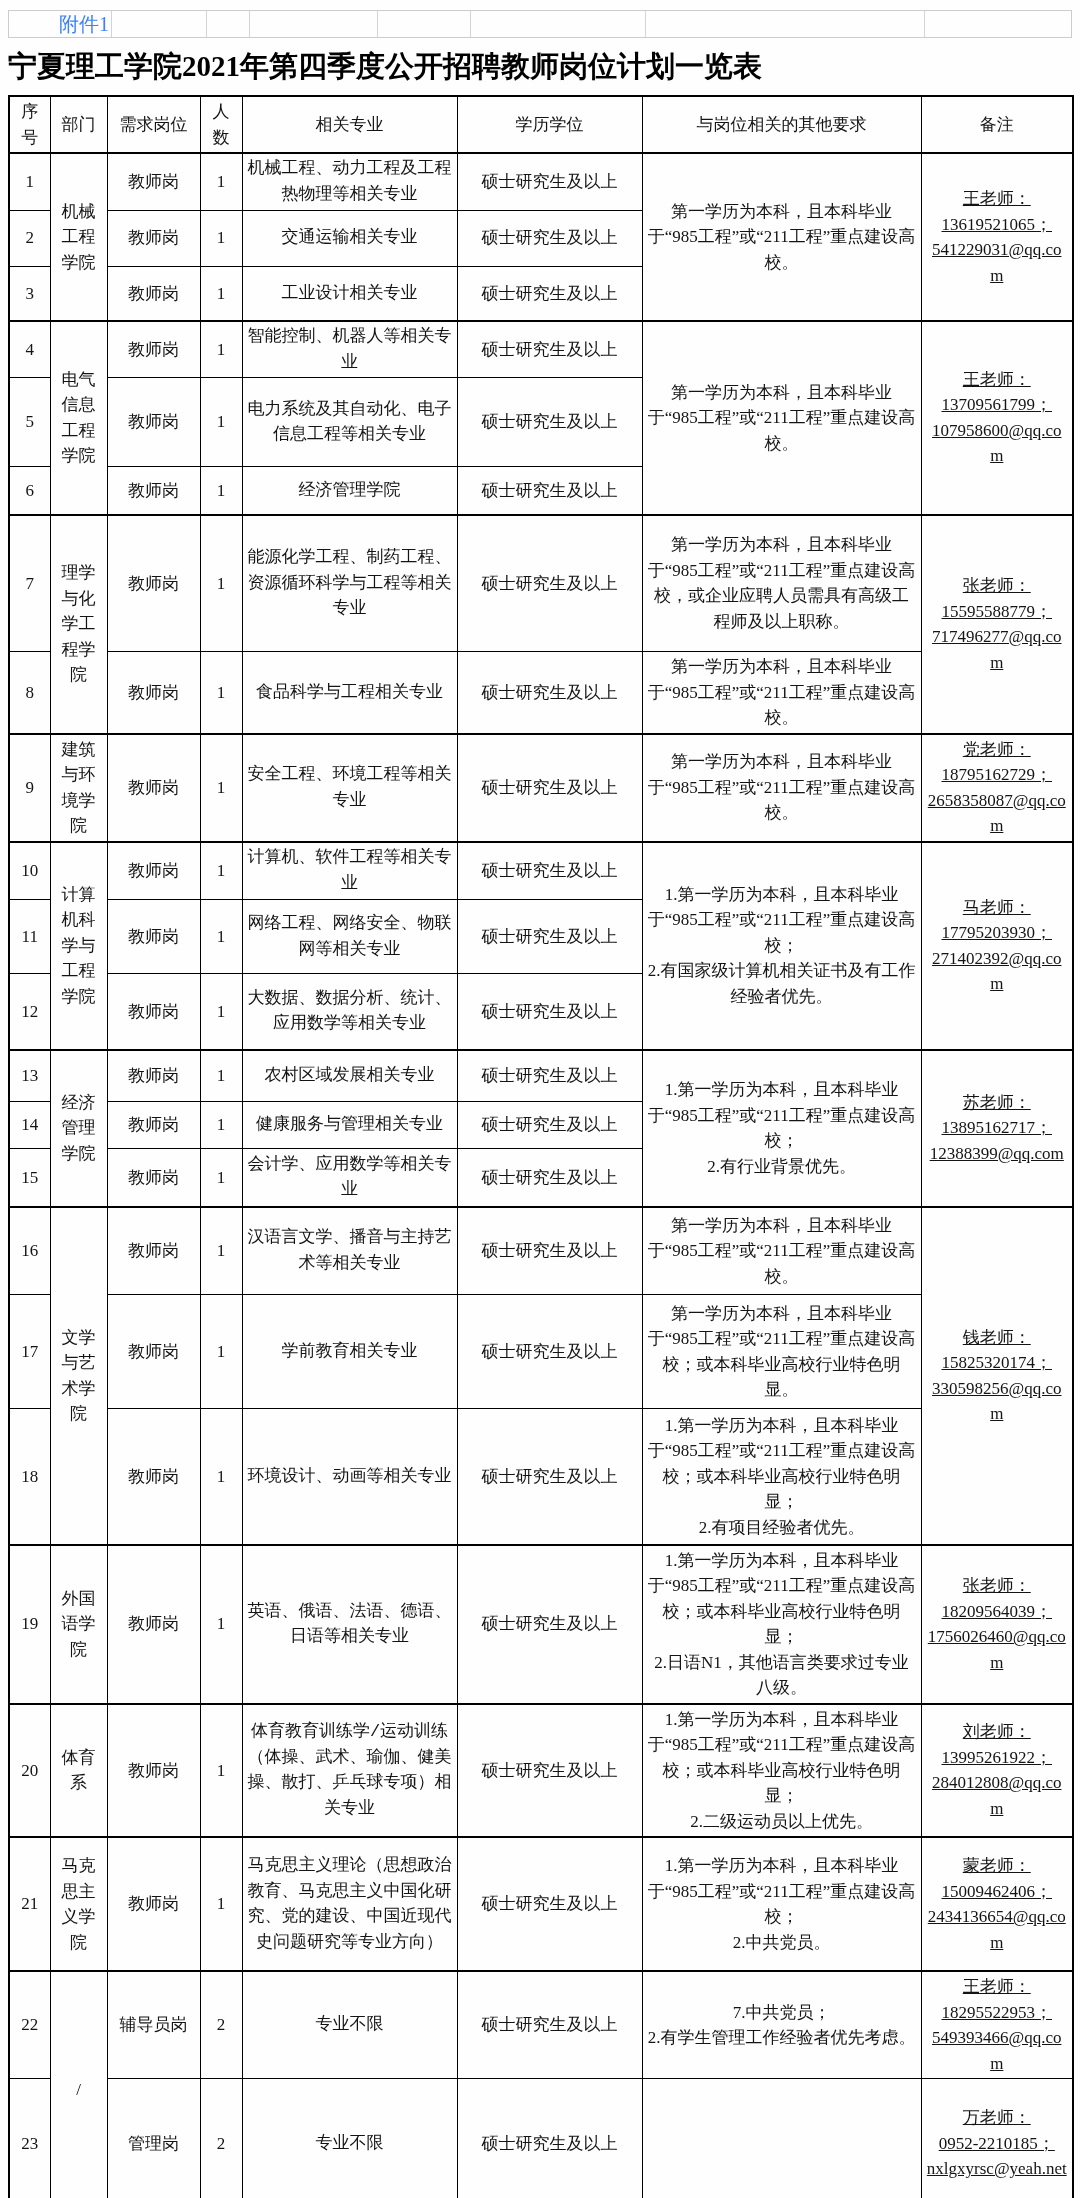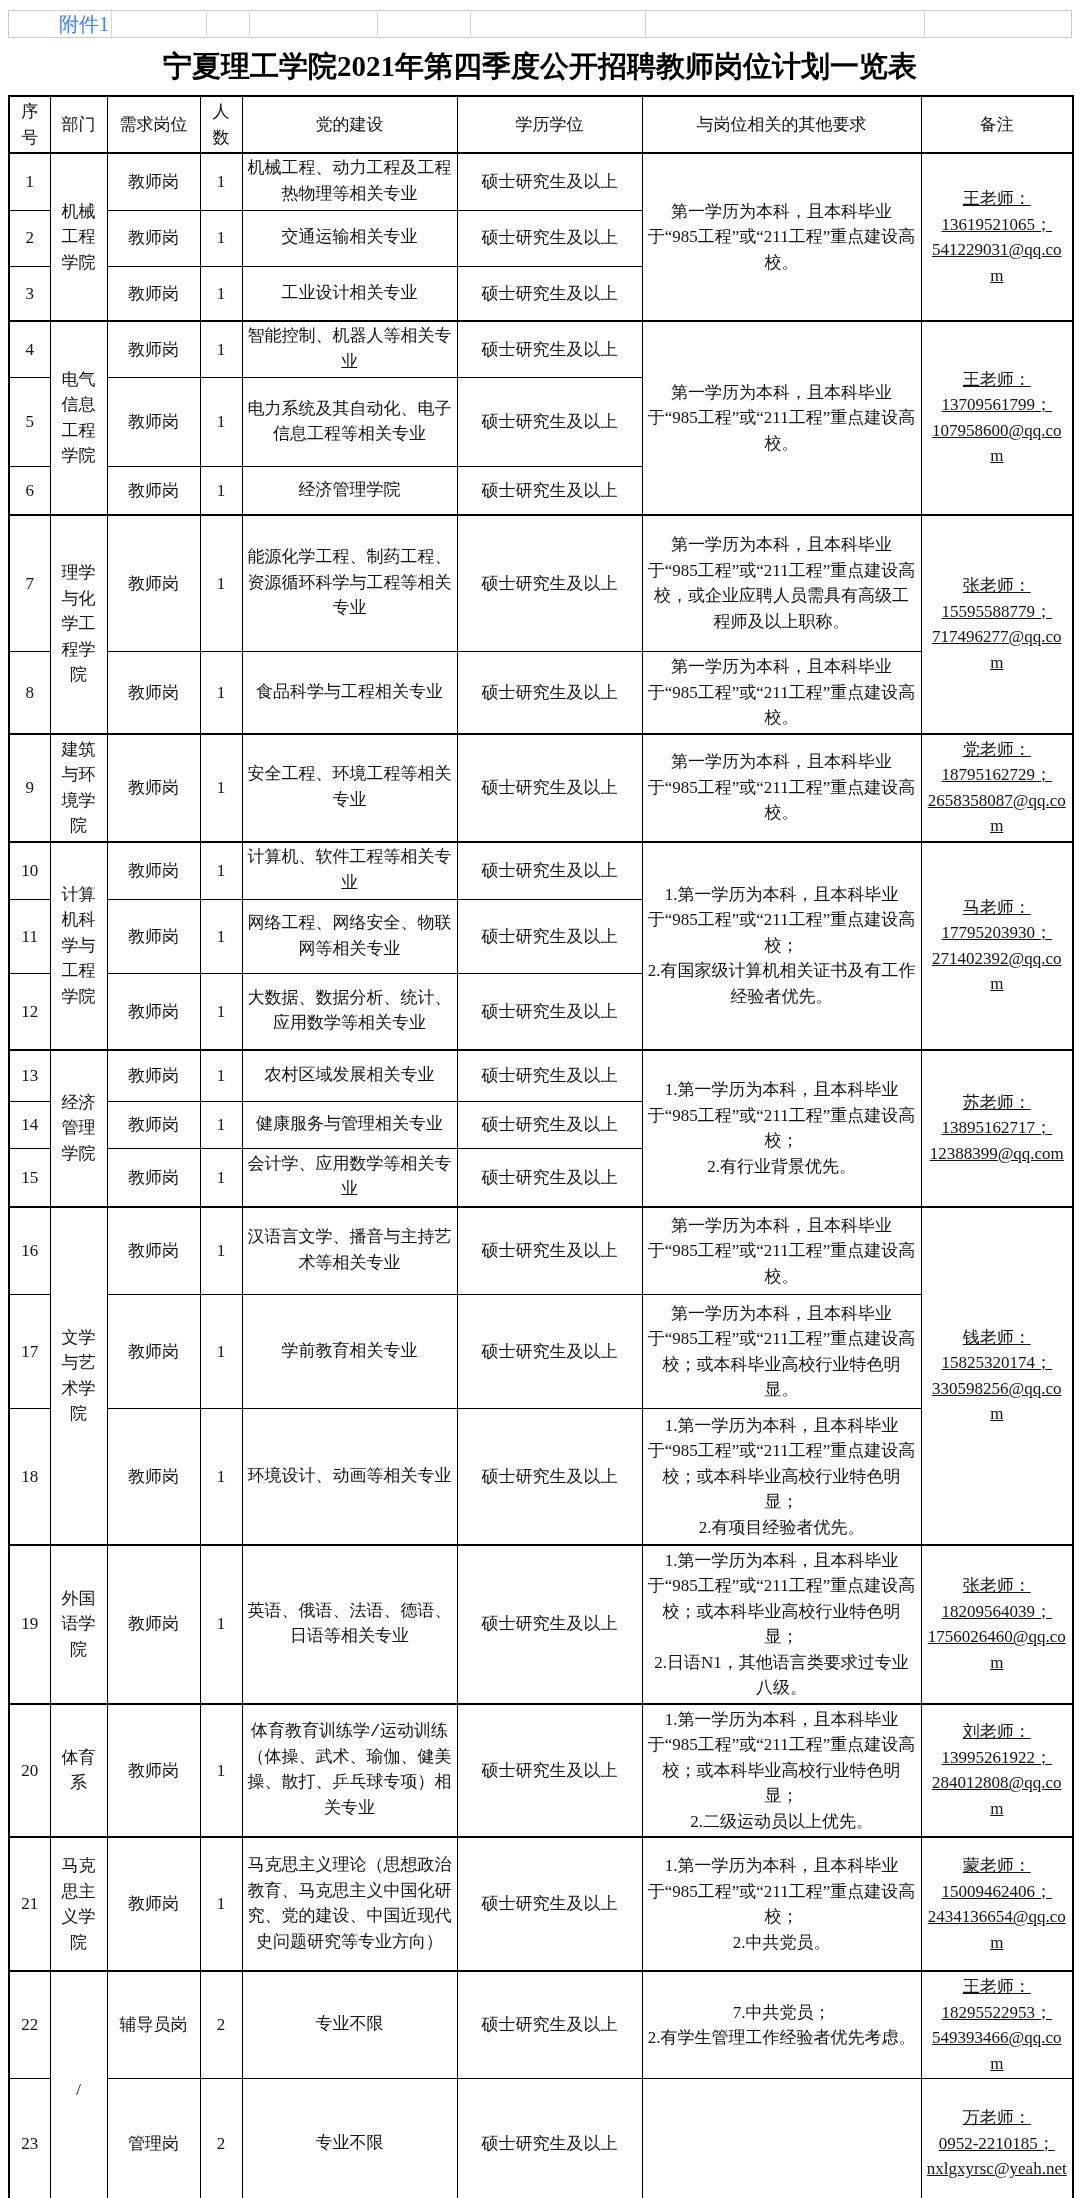--- a/index.html
+++ b/index.html
@@ -17,21 +17,21 @@
     box-sizing:border-box;
   }
   .strip .v{position:absolute;top:0;bottom:0;width:0;border-left:1px solid #d4d4d4;}
   .strip-label{
     position:absolute;left:6px;top:0;height:28px;line-height:27px;
     font-size:20px;color:#3b82f6;margin-left:44px;
   }
   
   .title-row{
     position:absolute;left:8px;top:38px;width:1064px;height:57px;
-    display:flex;align-items:center;justify-content:center;
+    display:flex;align-items:center;
   }
   .title-row .t{font-size:29px;font-weight:bold;letter-spacing:0px;color:#000;}
   
   table.main{
     position:absolute;left:8px;top:95px;width:1064px;
     border-collapse:collapse;table-layout:fixed;
     border:2px solid #000;
   }
   table.main th, table.main td{
     border:1px solid #000;
@@ -77,21 +77,21 @@
         <col style="width:185px">
         <col style="width:279px">
         <col style="width:152px">
     </colgroup>
     <tbody>
         <tr>
       <th>序号</th>
       <th>部门</th>
       <th>需求岗位</th>
       <th>人数</th>
-      <th>党的建设</th>
+      <th>相关专业</th>
       <th>学历学位</th>
       <th>与岗位相关的其他要求</th>
       <th>备注</th>
     </tr>
 
     <tr class="sec" style="height:57px">
       <td>1</td>
       <td class="dept" rowspan="3">机械工程学院</td>
       <td>教师岗</td>
       <td>1</td>

